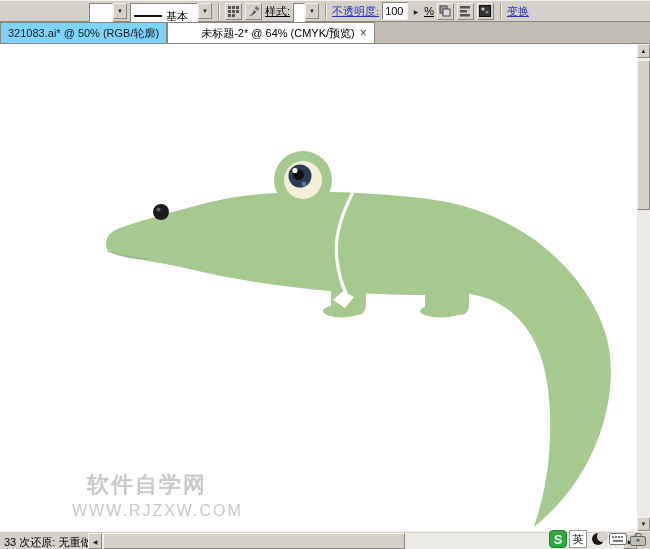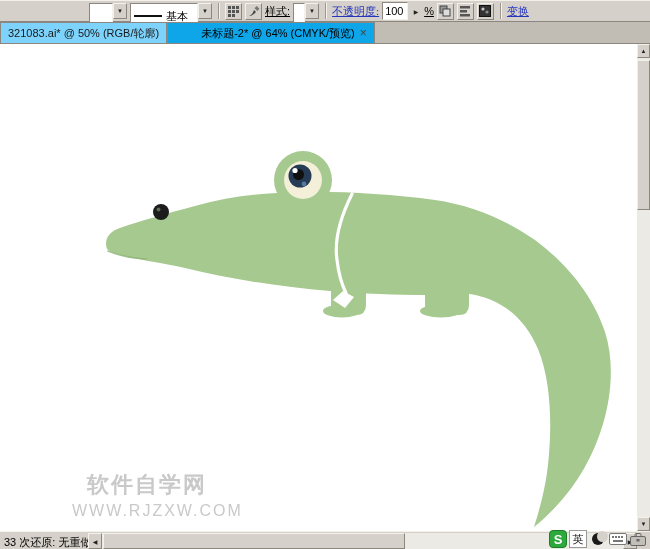--- a/index.html
+++ b/index.html
@@ -52,21 +52,21 @@
     position:absolute; top:22px; left:0; right:0; height:22px;
     background:#c1bdb5; display:flex; align-items:flex-end;
     border-bottom:1px solid var(--dk);
   }
   .tab{
     height:21px; display:flex; align-items:center; gap:5px;
     padding:0 7px; border:1px solid var(--dk); border-bottom:none;
     white-space:nowrap; overflow:hidden;
   }
   .tab.inactive{ background:#7dd3fc; color:#1a1a1a; }
-  .tab.active{ background:#0ea5e9;padding-left:33px; }
+  .tab.active{ background:#ffffff;padding-left:33px; }
   .tab-close{ color:#444; font-size:12px; line-height:10px; cursor:pointer; }
 
   
   .canvas-wrap{
     position:absolute; top:44px; left:0; width:637px; height:487px;
     background:#fff; overflow:hidden;
   }
   .artwork{ position:absolute; left:0; top:0; }
   .watermark{
     position:absolute; left:72px; top:426px; width:150px;

